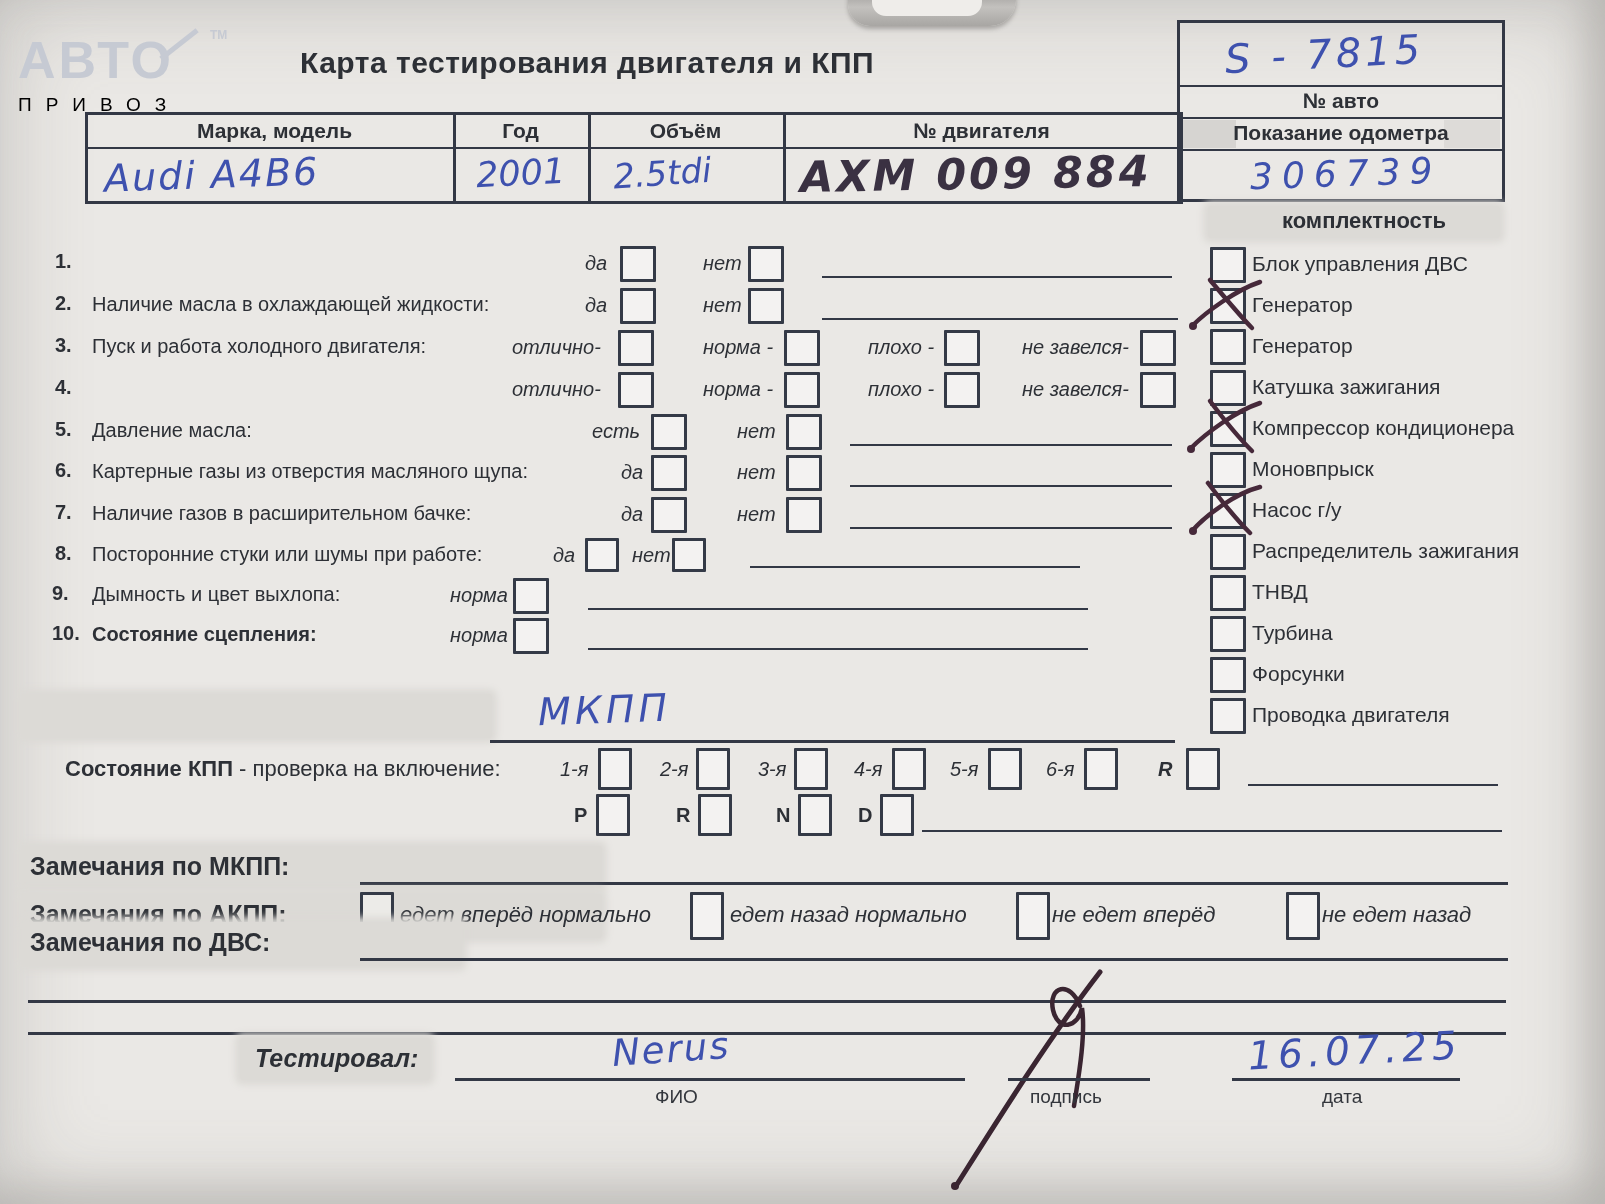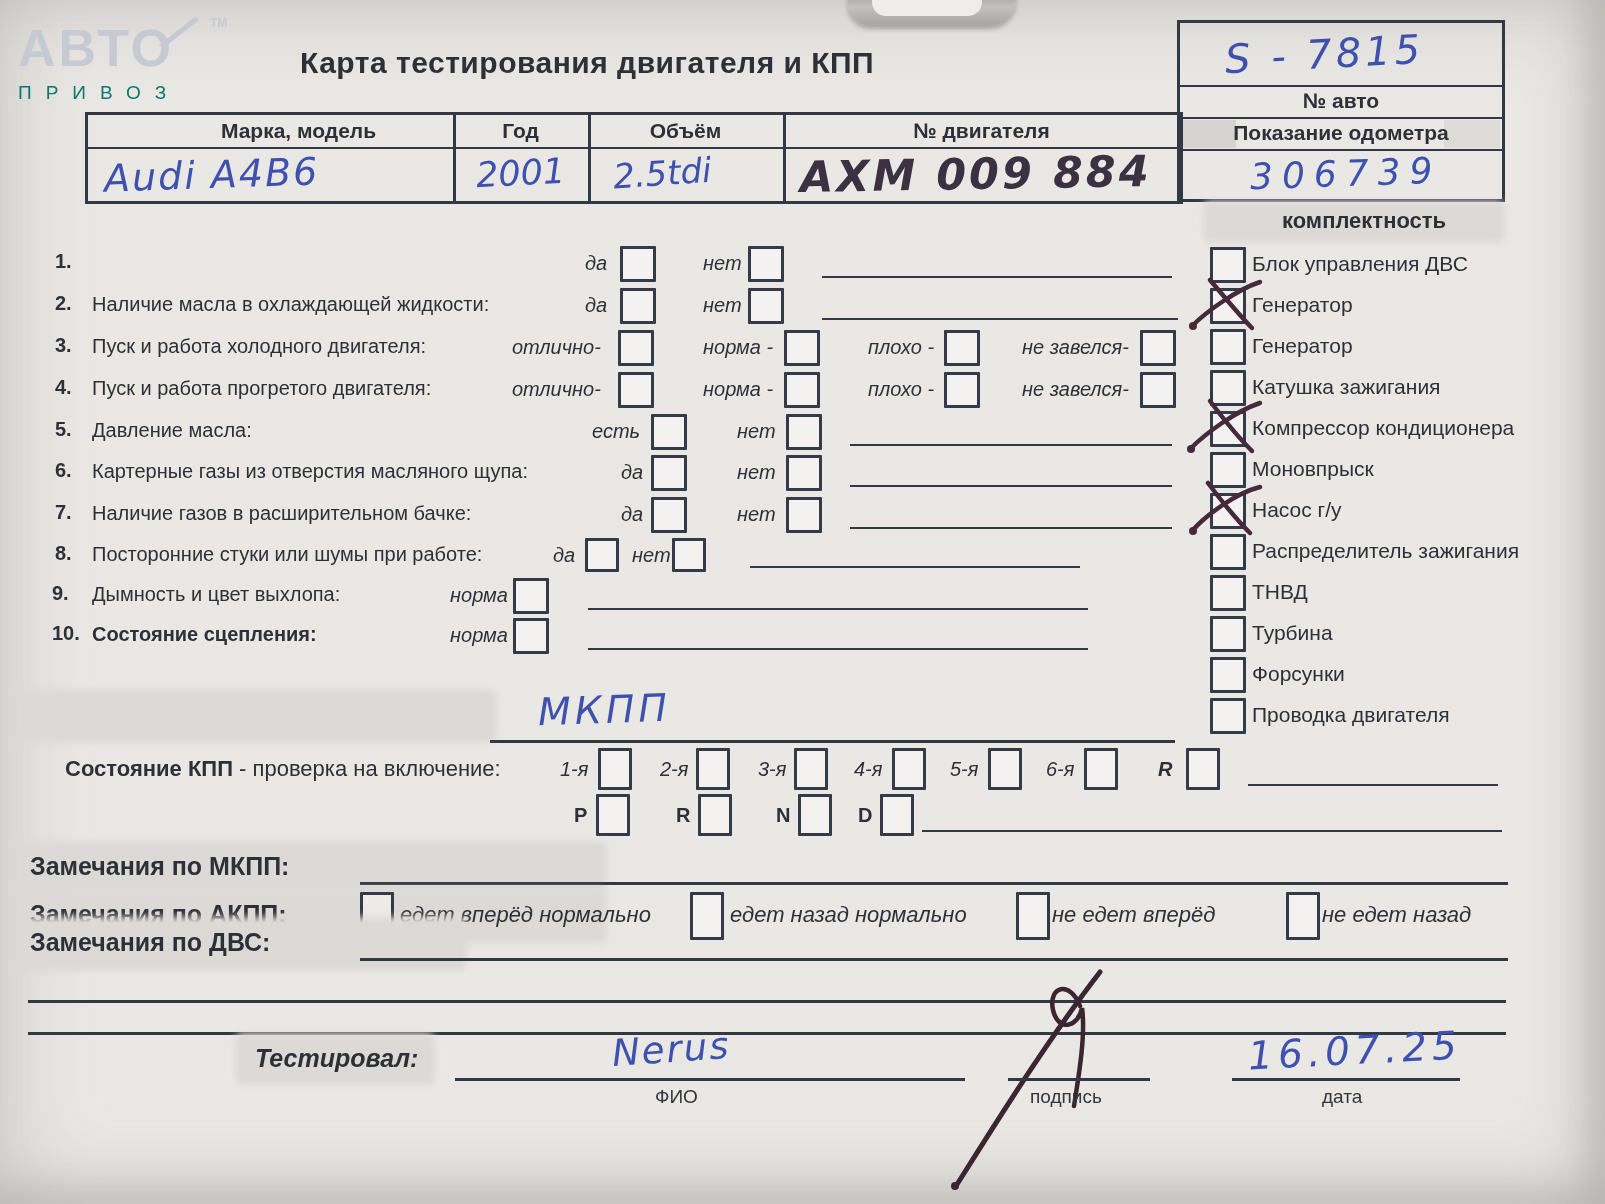--- a/index.html
+++ b/index.html
@@ -30,27 +30,27 @@
 </style>
 </head>
 <body>
 
 <div class="sheet">
 
   <div class="abs" style="left:848px;top:-16px;width:168px;height:42px;background:linear-gradient(#8f8d8b,#c3c1be 55%,#a8a6a3);border-radius:0 0 26px 22px;box-shadow:0 3px 4px rgba(90,88,85,.4);"></div>
   <div class="abs" style="left:872px;top:-12px;width:110px;height:28px;background:#efedea;border-radius:0 0 14px 14px;"></div>
 
   <div class="abs" style="left:18px;top:22px;width:230px;">
-    <div style="position:relative;">
+    <div style="position:relative;margin-top:12px;">
       <span style="font-size:52px;font-weight:bold;color:#c6cad3;letter-spacing:3px;line-height:1;">АВТО</span>
       <span style="position:absolute;left:192px;top:-6px;font-size:12px;color:#c6cad3;font-weight:bold;">TM</span>
       
       <div style="position:absolute;left:138px;top:8px;width:46px;height:5px;background:#c6cad3;transform:rotate(-38deg);"></div>
     </div>
-    <div style="font-size:19px;color:#0f766e;letter-spacing:14px;margin-top:8px;">ПРИВОЗ</div>
+    <div style="font-size:19px;color:#000000;letter-spacing:14px;margin-top:8px;">ПРИВОЗ</div>
   </div>
 
   <div class="abs b print" style="left:300px;top:46px;width:720px;text-align:left;font-size:30px;letter-spacing:.5px;">Карта тестирования двигателя и КПП</div>
 
   <div class="abs" style="left:1177px;top:20px;width:322px;height:176px;border:3px solid #333845;">
     <div class="hw" style="position:absolute;left:45px;top:8px;font-size:40px;transform:rotate(-3deg);letter-spacing:4px;">S - 7815</div>
     <div class="hline" style="left:0;top:62px;width:322px;"></div>
     <div class="hdr" style="left:0;top:66px;width:322px;">№ авто</div>
     <div class="hline" style="left:0;top:94px;width:322px;"></div>
     <div class="abs" style="left:2px;top:97px;width:54px;height:28px;background:#d6d4d1;"></div>
@@ -58,21 +58,21 @@
     <div class="hdr" style="left:0;top:98px;width:322px;">Показание одометра</div>
     <div class="hline" style="left:0;top:126px;width:322px;"></div>
     <div class="hw" style="position:absolute;left:70px;top:130px;font-size:36px;letter-spacing:9px;transform:rotate(-2deg);">306739</div>
   </div>
 
   <div class="abs" style="left:85px;top:112px;width:1092px;height:86px;border:3px solid #333845;">
     <div class="hline" style="left:0;top:32px;width:1092px;"></div>
     <div class="abs" style="left:365px;top:0;height:86px;border-left:3px solid #333845;"></div>
     <div class="abs" style="left:500px;top:0;height:86px;border-left:3px solid #333845;"></div>
     <div class="abs" style="left:695px;top:0;height:86px;border-left:3px solid #333845;"></div>
-    <div class="hdr" style="left:0;top:4px;width:373px;margin-left:24px;">Марка, модель</div>
+    <div class="hdr" style="left:0;top:4px;width:373px;">Марка, модель</div>
     <div class="hdr" style="left:365px;top:4px;width:135px;">Год</div>
     <div class="hdr" style="left:500px;top:4px;width:195px;">Объём</div>
     <div class="hdr" style="left:695px;top:4px;width:397px;">№ двигателя</div>
     <div class="hw" style="position:absolute;left:16px;top:38px;font-size:38px;transform:rotate(-2deg);letter-spacing:2px;">Audi A4B6</div>
     <div class="hw" style="position:absolute;left:388px;top:38px;font-size:35px;transform:rotate(-3deg);">2001</div>
     <div class="hw" style="position:absolute;left:525px;top:38px;font-size:34px;transform:rotate(-4deg);">2.5tdi</div>
     <div class="hwd b" style="position:absolute;left:712px;top:34px;font-size:43px;letter-spacing:3px;transform:rotate(-1deg);font-style:italic;">AXM 009 884</div>
   </div>
 
   <div class="band" style="left:1208px;top:206px;width:292px;height:32px;"></div>
@@ -166,21 +166,20 @@
     <div class="cb" style="left:618px;"></div>
     <span class="opt" style="left:703px;">норма -</span>
     <div class="cb" style="left:784px;"></div>
     <span class="opt" style="left:868px;">плохо -</span>
     <div class="cb" style="left:944px;"></div>
     <span class="opt" style="left:1022px;">не завелся-</span>
     <div class="cb" style="left:1140px;"></div>
   </div>
   <div class="row" style="top:372px;">
     <span class="num" style="left:55px;">4.</span>
-    <span class="ilabel" style="left:92px;">Пуск и работа прогретого двигателя:</span>
     <span class="opt" style="left:512px;">отлично-</span>
     <div class="cb" style="left:618px;"></div>
     <span class="opt" style="left:703px;">норма -</span>
     <div class="cb" style="left:784px;"></div>
     <span class="opt" style="left:868px;">плохо -</span>
     <div class="cb" style="left:944px;"></div>
     <span class="opt" style="left:1022px;">не завелся-</span>
     <div class="cb" style="left:1140px;"></div>
   </div>
   <div class="row" style="top:414px;">

